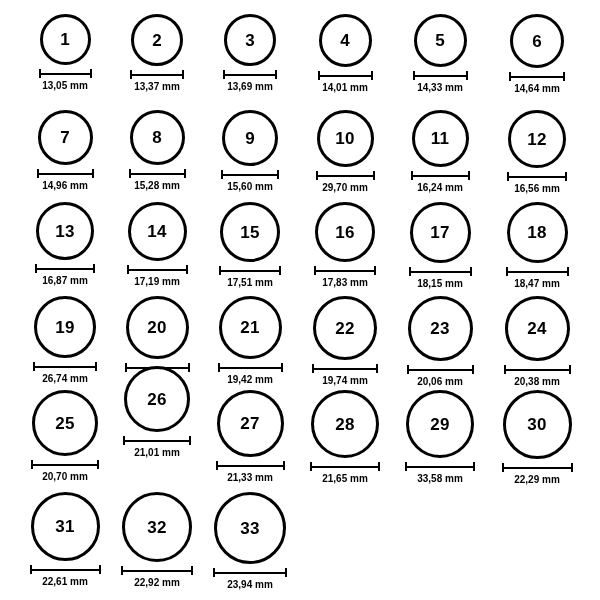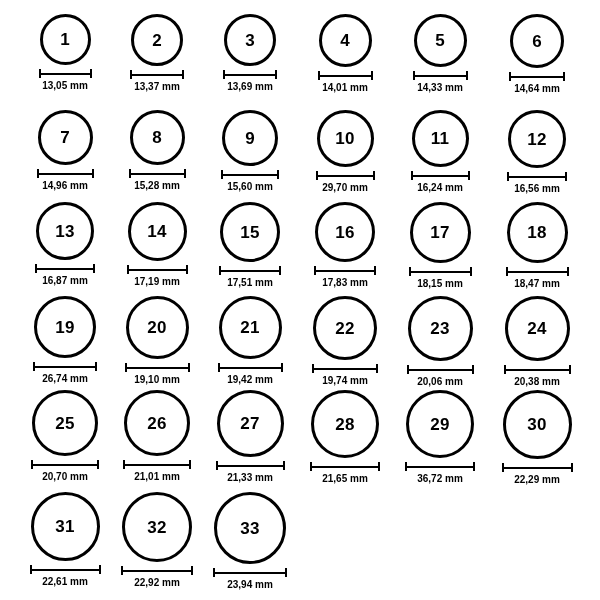--- a/index.html
+++ b/index.html
@@ -344,21 +344,21 @@
       <div class="ring-circle" style="width: 66px; height: 66px;">
         <span class="ring-number" style="font-size: 17px;">25</span>
       </div>
       <div class="measure" style="width: 68px;">
         <div class="bar"></div>
         <div class="tick left"></div>
         <div class="tick right"></div>
       </div>
       <div class="ring-label">20,70 mm</div>
     </div>
-    <div class="ring-cell" style="left: 124px; top: 390px; width: 66px;">
+    <div class="ring-cell" style="left: 124px; top: 366px; width: 66px;">
       <div class="ring-circle" style="width: 66px; height: 66px;">
         <span class="ring-number" style="font-size: 17px;">26</span>
       </div>
       <div class="measure" style="width: 68px;">
         <div class="bar"></div>
         <div class="tick left"></div>
         <div class="tick right"></div>
       </div>
       <div class="ring-label">21,01 mm</div>
     </div>
@@ -386,21 +386,21 @@
     </div>
     <div class="ring-cell" style="left: 406px; top: 390px; width: 68px;">
       <div class="ring-circle" style="width: 68px; height: 68px;">
         <span class="ring-number" style="font-size: 17px; text-align: center;">29</span>
       </div>
       <div class="measure" style="width: 70px;">
         <div class="bar"></div>
         <div class="tick left"></div>
         <div class="tick right"></div>
       </div>
-      <div class="ring-label">36,72 mm</div>
+      <div class="ring-label">33,58 mm</div>
     </div>
     <div class="ring-cell" style="left: 502.5px; top: 390px; width: 69px;">
       <div class="ring-circle" style="width: 69px; height: 69px;">
         <span class="ring-number" style="font-size: 17px;">30</span>
       </div>
       <div class="measure" style="width: 71px;">
         <div class="bar"></div>
         <div class="tick left"></div>
         <div class="tick right"></div>
       </div>

